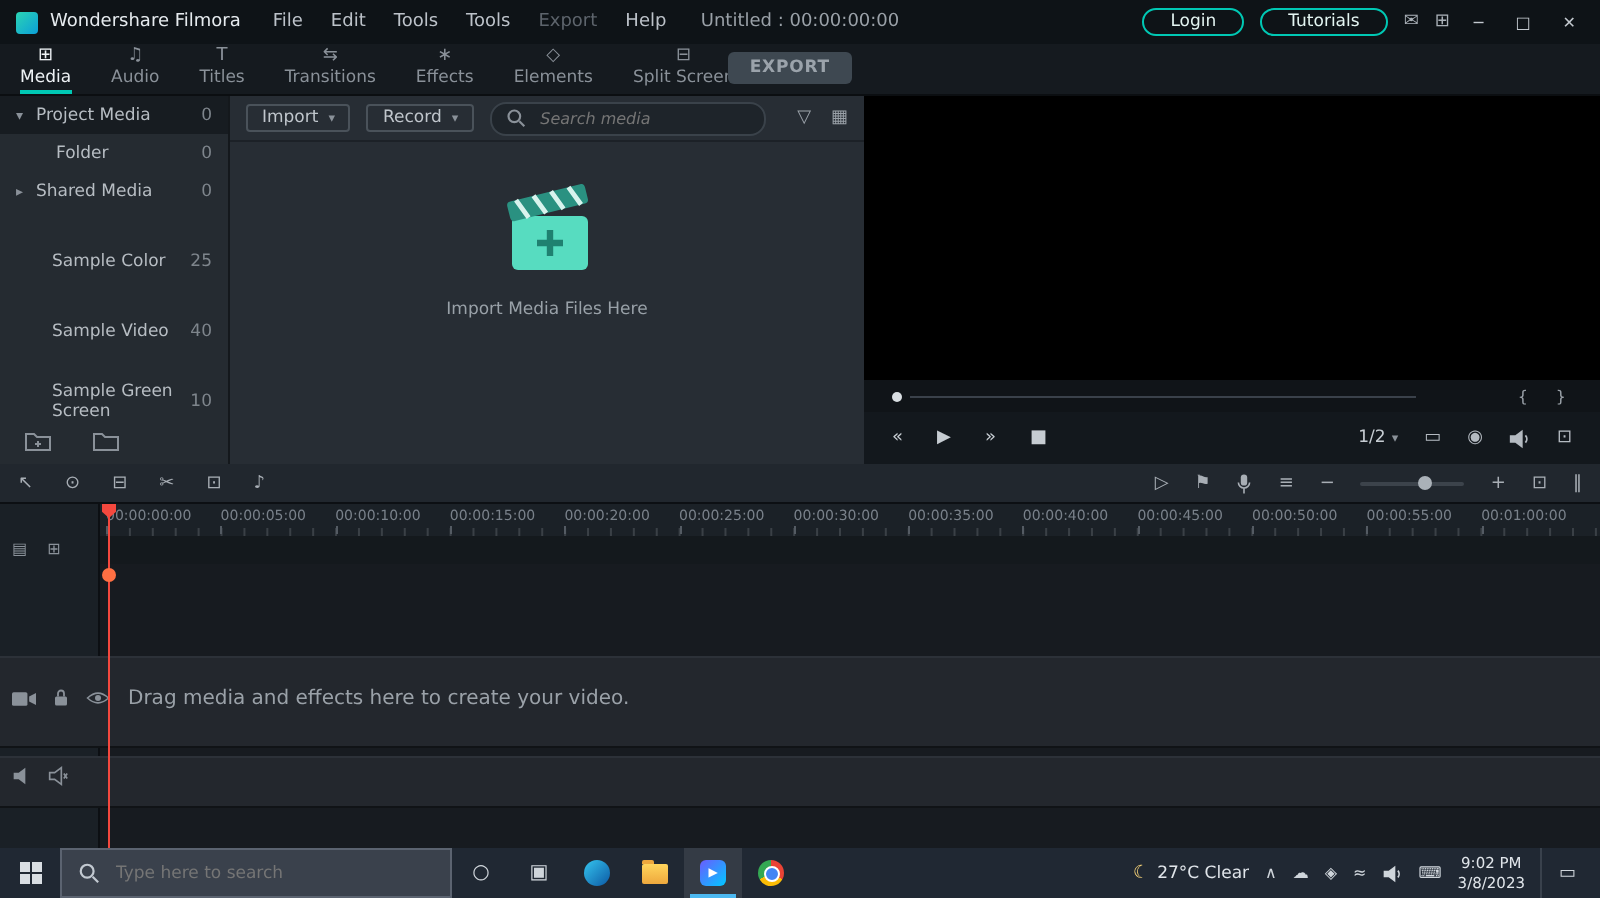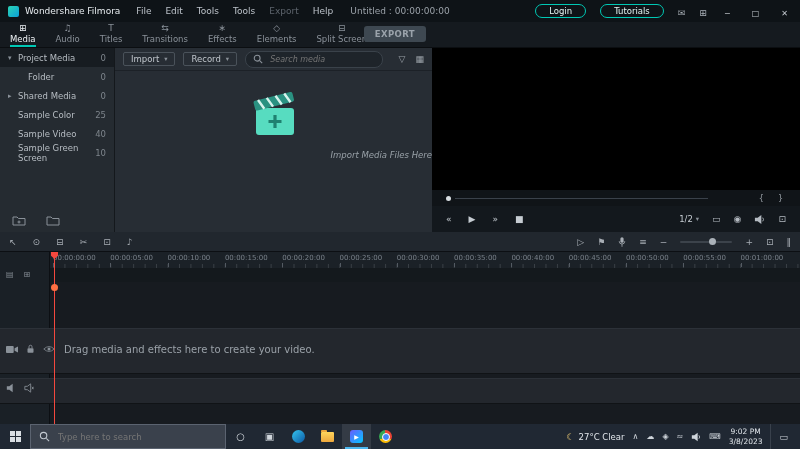--- a/index.html
+++ b/index.html
@@ -8,21 +8,21 @@
        background:#14181c;color:#c6ccd2;font-size:9px;-webkit-font-smoothing:antialiased;}
   
   .menubar{position:absolute;top:0;left:0;right:0;height:22px;background:#0e1317;
            display:flex;align-items:center;gap:6px;padding:0 8px;box-sizing:border-box;}
   .logo{width:11px;height:11px;border-radius:2px;background:linear-gradient(135deg,#2bd4b4,#0b9fd8);}
   .appname{font-size:9px;color:#e6ebef;}
   .menus{display:flex;gap:14px;margin-left:10px;}
   .menus .menu-item{font-size:9px;color:#bcc2c9;cursor:default;}
   .menus .menu-item:nth-of-type(5){color:#5d646c;}
   .doc-title{position:absolute;left:50%;transform:translateX(-50%);color:#9aa1a8;font-size:9px;}
-  .mb-right{margin-left:auto;display:flex;align-items:flex-end;gap:14px;}
+  .mb-right{margin-left:auto;display:flex;align-items:center;gap:8px;}
   .pill{border:1px solid #00c8b4;border-radius:9px;background:transparent;color:#e4f5f2;
         font-size:8.5px;padding:1px 13px;font-family:inherit;}
   .mb-ic{color:#aab1b8;font-size:9px;}
   .win-btn{color:#c3c9cf;font-size:8px;padding:0 4px;}
   
   .tabbar{position:absolute;top:22px;left:0;right:0;height:26px;background:#151a1f;
           display:flex;align-items:stretch;border-bottom:1px solid #0b0e11;box-sizing:border-box;}
   .tab{position:relative;display:flex;flex-direction:column;align-items:center;justify-content:center;
        padding:0 10px;color:#8a9199;font-size:8.5px;line-height:1.1;}
   .tab .tab-ic{font-size:9px;margin-bottom:1px;}
@@ -31,33 +31,33 @@
   .export-btn{position:absolute;right:374px;top:4px;background:#3e4851;color:#9ba3ab;border:0;
               border-radius:3px;font-size:8.5px;font-weight:bold;padding:3px 11px;font-family:inherit;letter-spacing:.4px;}
   
   .workspace{position:absolute;top:48px;left:0;width:800px;height:184px;}
   .sidebar{position:absolute;top:0;left:0;width:115px;height:184px;background:#252b31;border-right:1px solid #14181c;box-sizing:border-box;}
   .side-row{display:flex;align-items:center;height:19px;padding:0 8px;font-size:8.5px;color:#b7bdc3;}
   .side-row.selected{background:#171c21;}
   .side-row .arrow{width:10px;font-size:7px;color:#8a9199;flex:0 0 auto;}
   .side-row .side-count{margin-left:auto;color:#7e858c;}
   .side-row.ind1{padding-left:28px;}
-  .side-row.ind2{padding-left:18px;}
+  .side-row.ind2{padding-left:26px;margin-top:16px;}
   .side-foot{position:absolute;bottom:6px;left:12px;display:flex;gap:20px;}
   
   .media{position:absolute;top:0;left:115px;width:317px;height:184px;background:#272d34;box-sizing:border-box;}
   .media-head{display:flex;align-items:center;height:22px;padding:0 8px;gap:8px;border-bottom:1px solid #1c2127;}
   .btn-drop{display:flex;align-items:center;gap:5px;border:1px solid #4a525a;border-radius:2px;
             padding:1px 7px;font-size:8.5px;color:#c0c6cc;}
   .btn-drop .caret{font-size:6.5px;color:#8a9199;}
   .search-pill{display:flex;align-items:center;gap:5px;background:#1e242a;border:1px solid #3a424a;
                border-radius:8px;height:15px;padding:0 7px;width:122px;}
   .search-pill input{background:transparent;border:0;outline:0;color:#c0c6cc;font-size:8px;width:100%;font-family:inherit;font-style:italic;}
   .mh-right{margin-left:auto;display:flex;gap:10px;color:#9aa1a8;font-size:9px;align-items:center;}
-  .media-empty{position:absolute;top:44px;left:0;right:0;text-align:right;font-style:italic;}
+  .media-empty{position:absolute;top:44px;left:0;right:0;text-align:center;}
   .media-empty .hint{margin-top:10px;font-size:8.5px;color:#99a1a8;}
   
   .preview{position:absolute;top:0;left:432px;width:368px;height:184px;background:#101418;}
   .video{position:absolute;top:0;left:0;right:0;height:142px;background:#000;}
   .scrub{position:absolute;left:0;right:0;top:142px;height:16px;display:flex;align-items:center;
          padding:0 14px;box-sizing:border-box;gap:8px;}
   .scrub .dot{width:5px;height:5px;border-radius:50%;background:#d9dee2;flex:0 0 auto;margin-right:-4px;}
   .scrub .line{flex:1;height:1px;background:#3a414a;margin-right:40px;}
   .scrub .brk{color:#9aa1a8;font-size:8px;padding:0 3px;}
   .controls{position:absolute;left:0;right:0;bottom:0;height:26px;display:flex;align-items:center;

